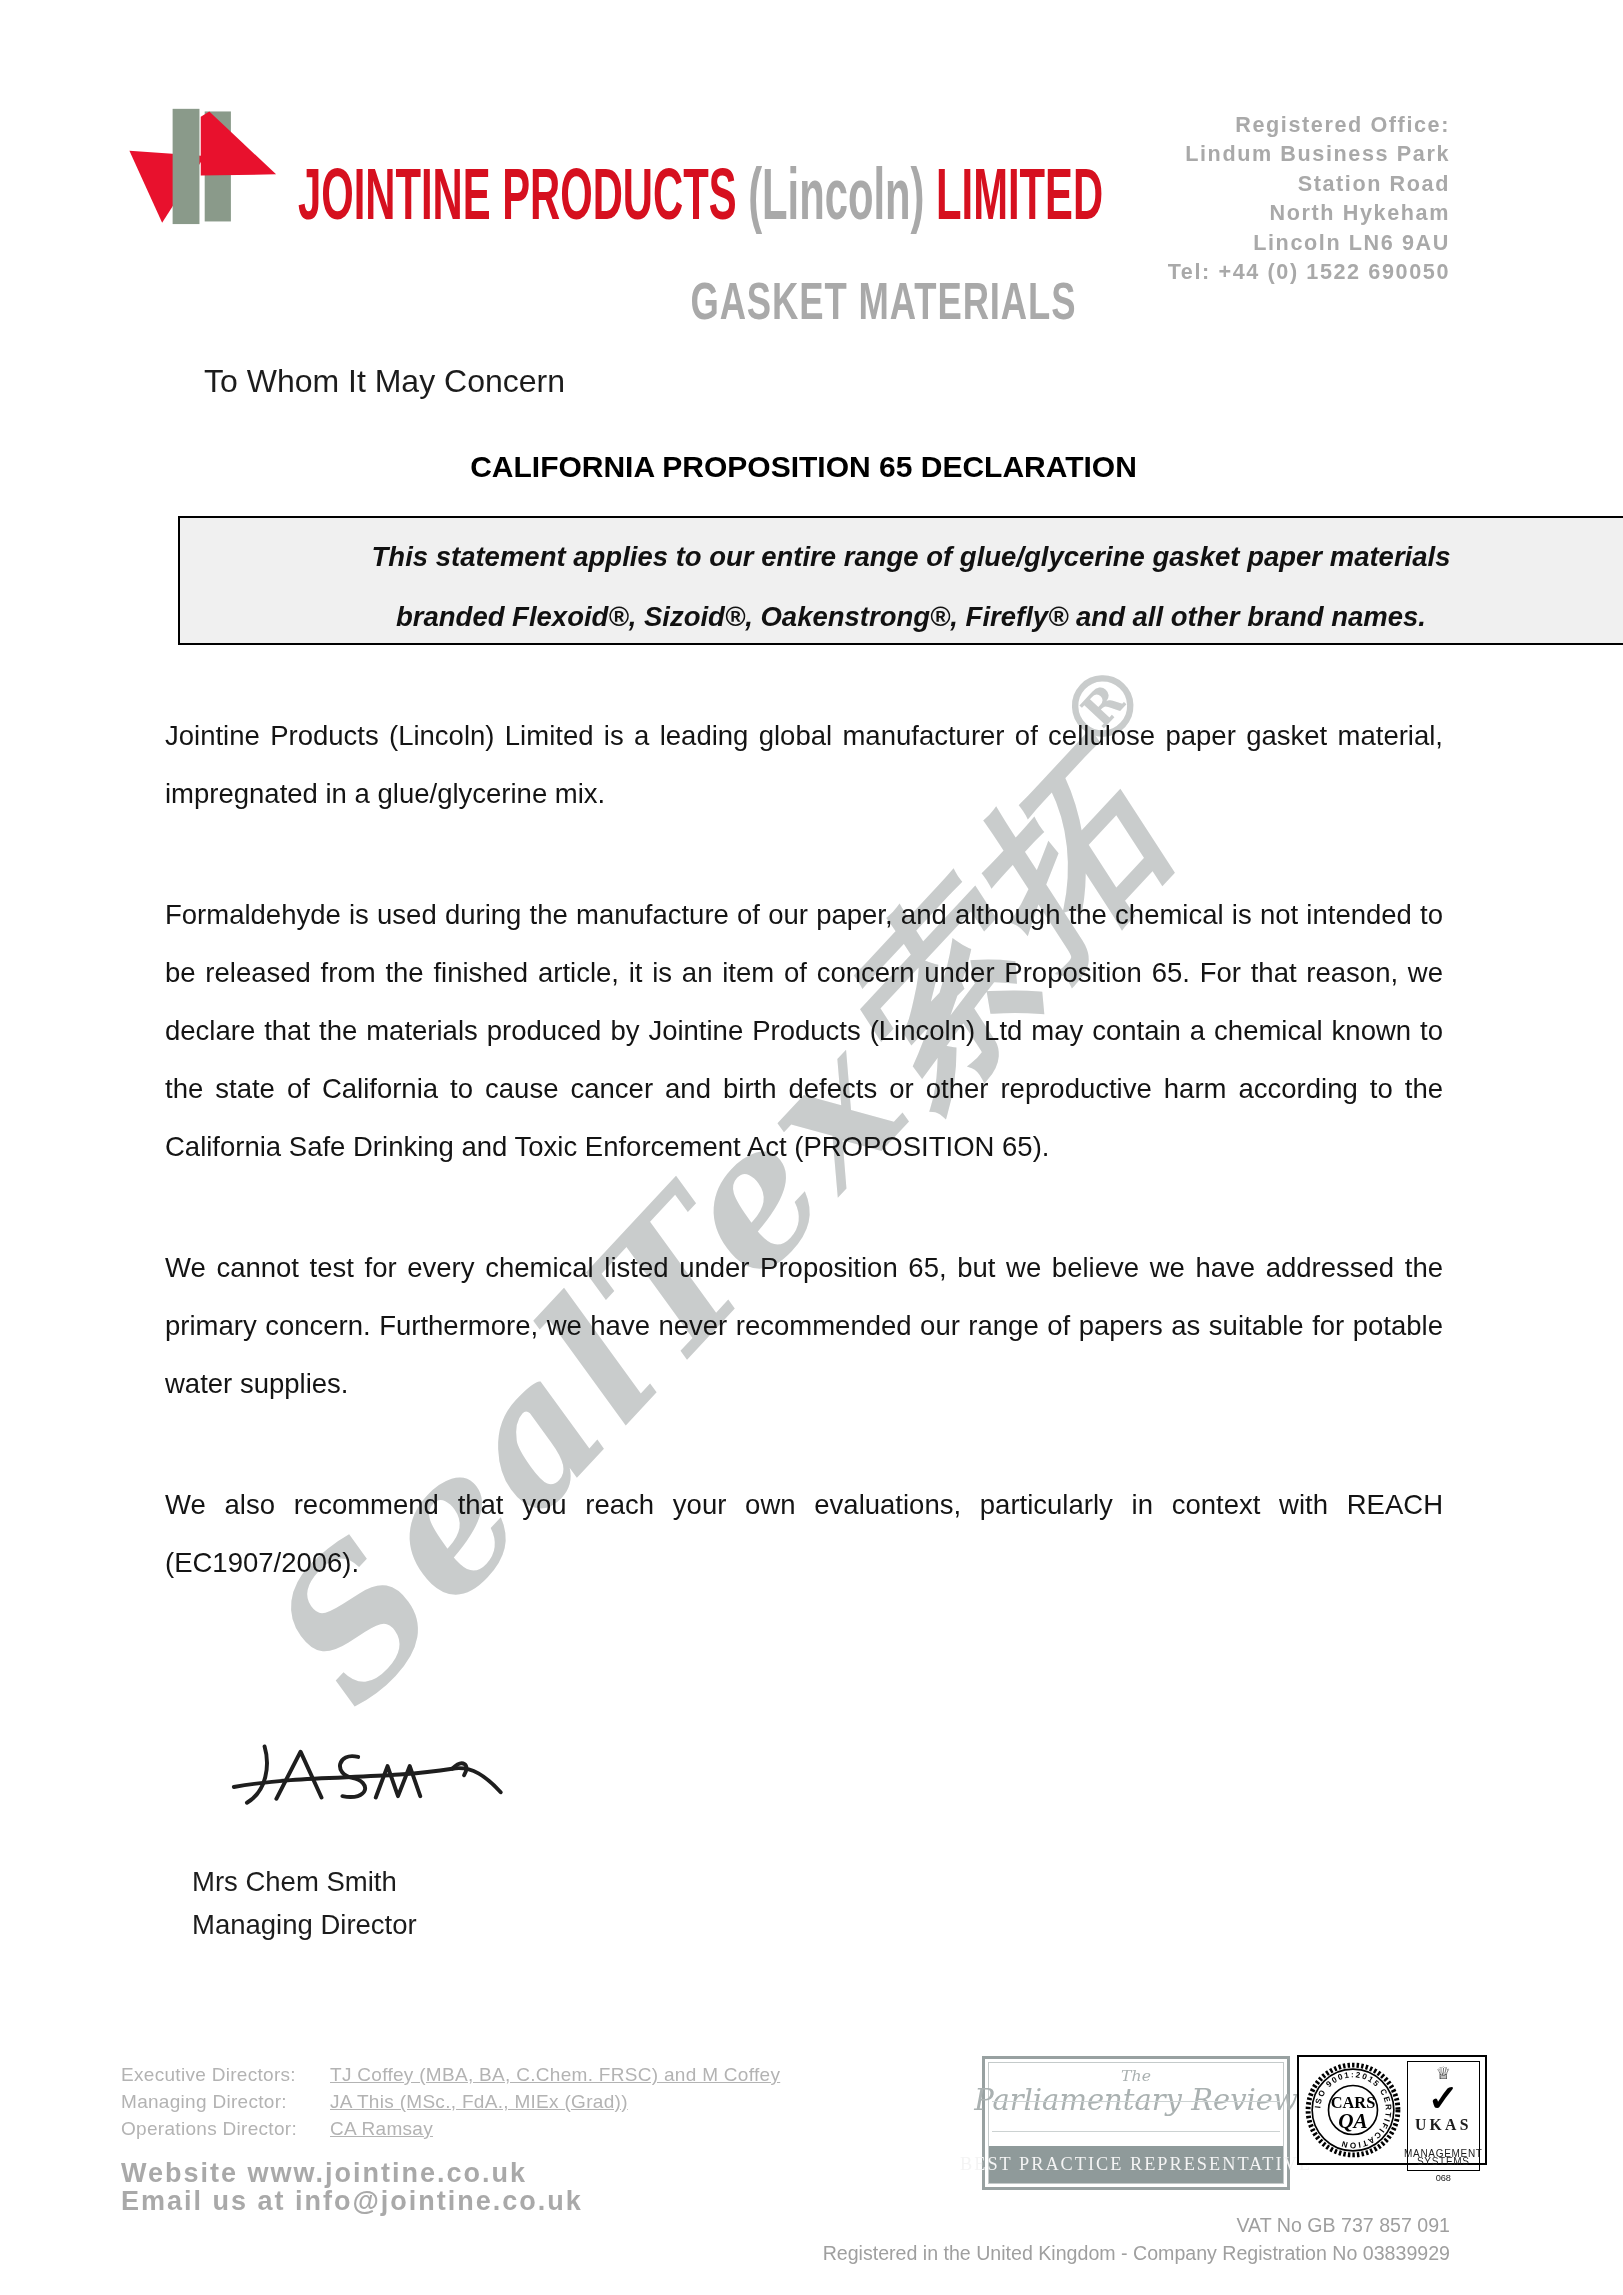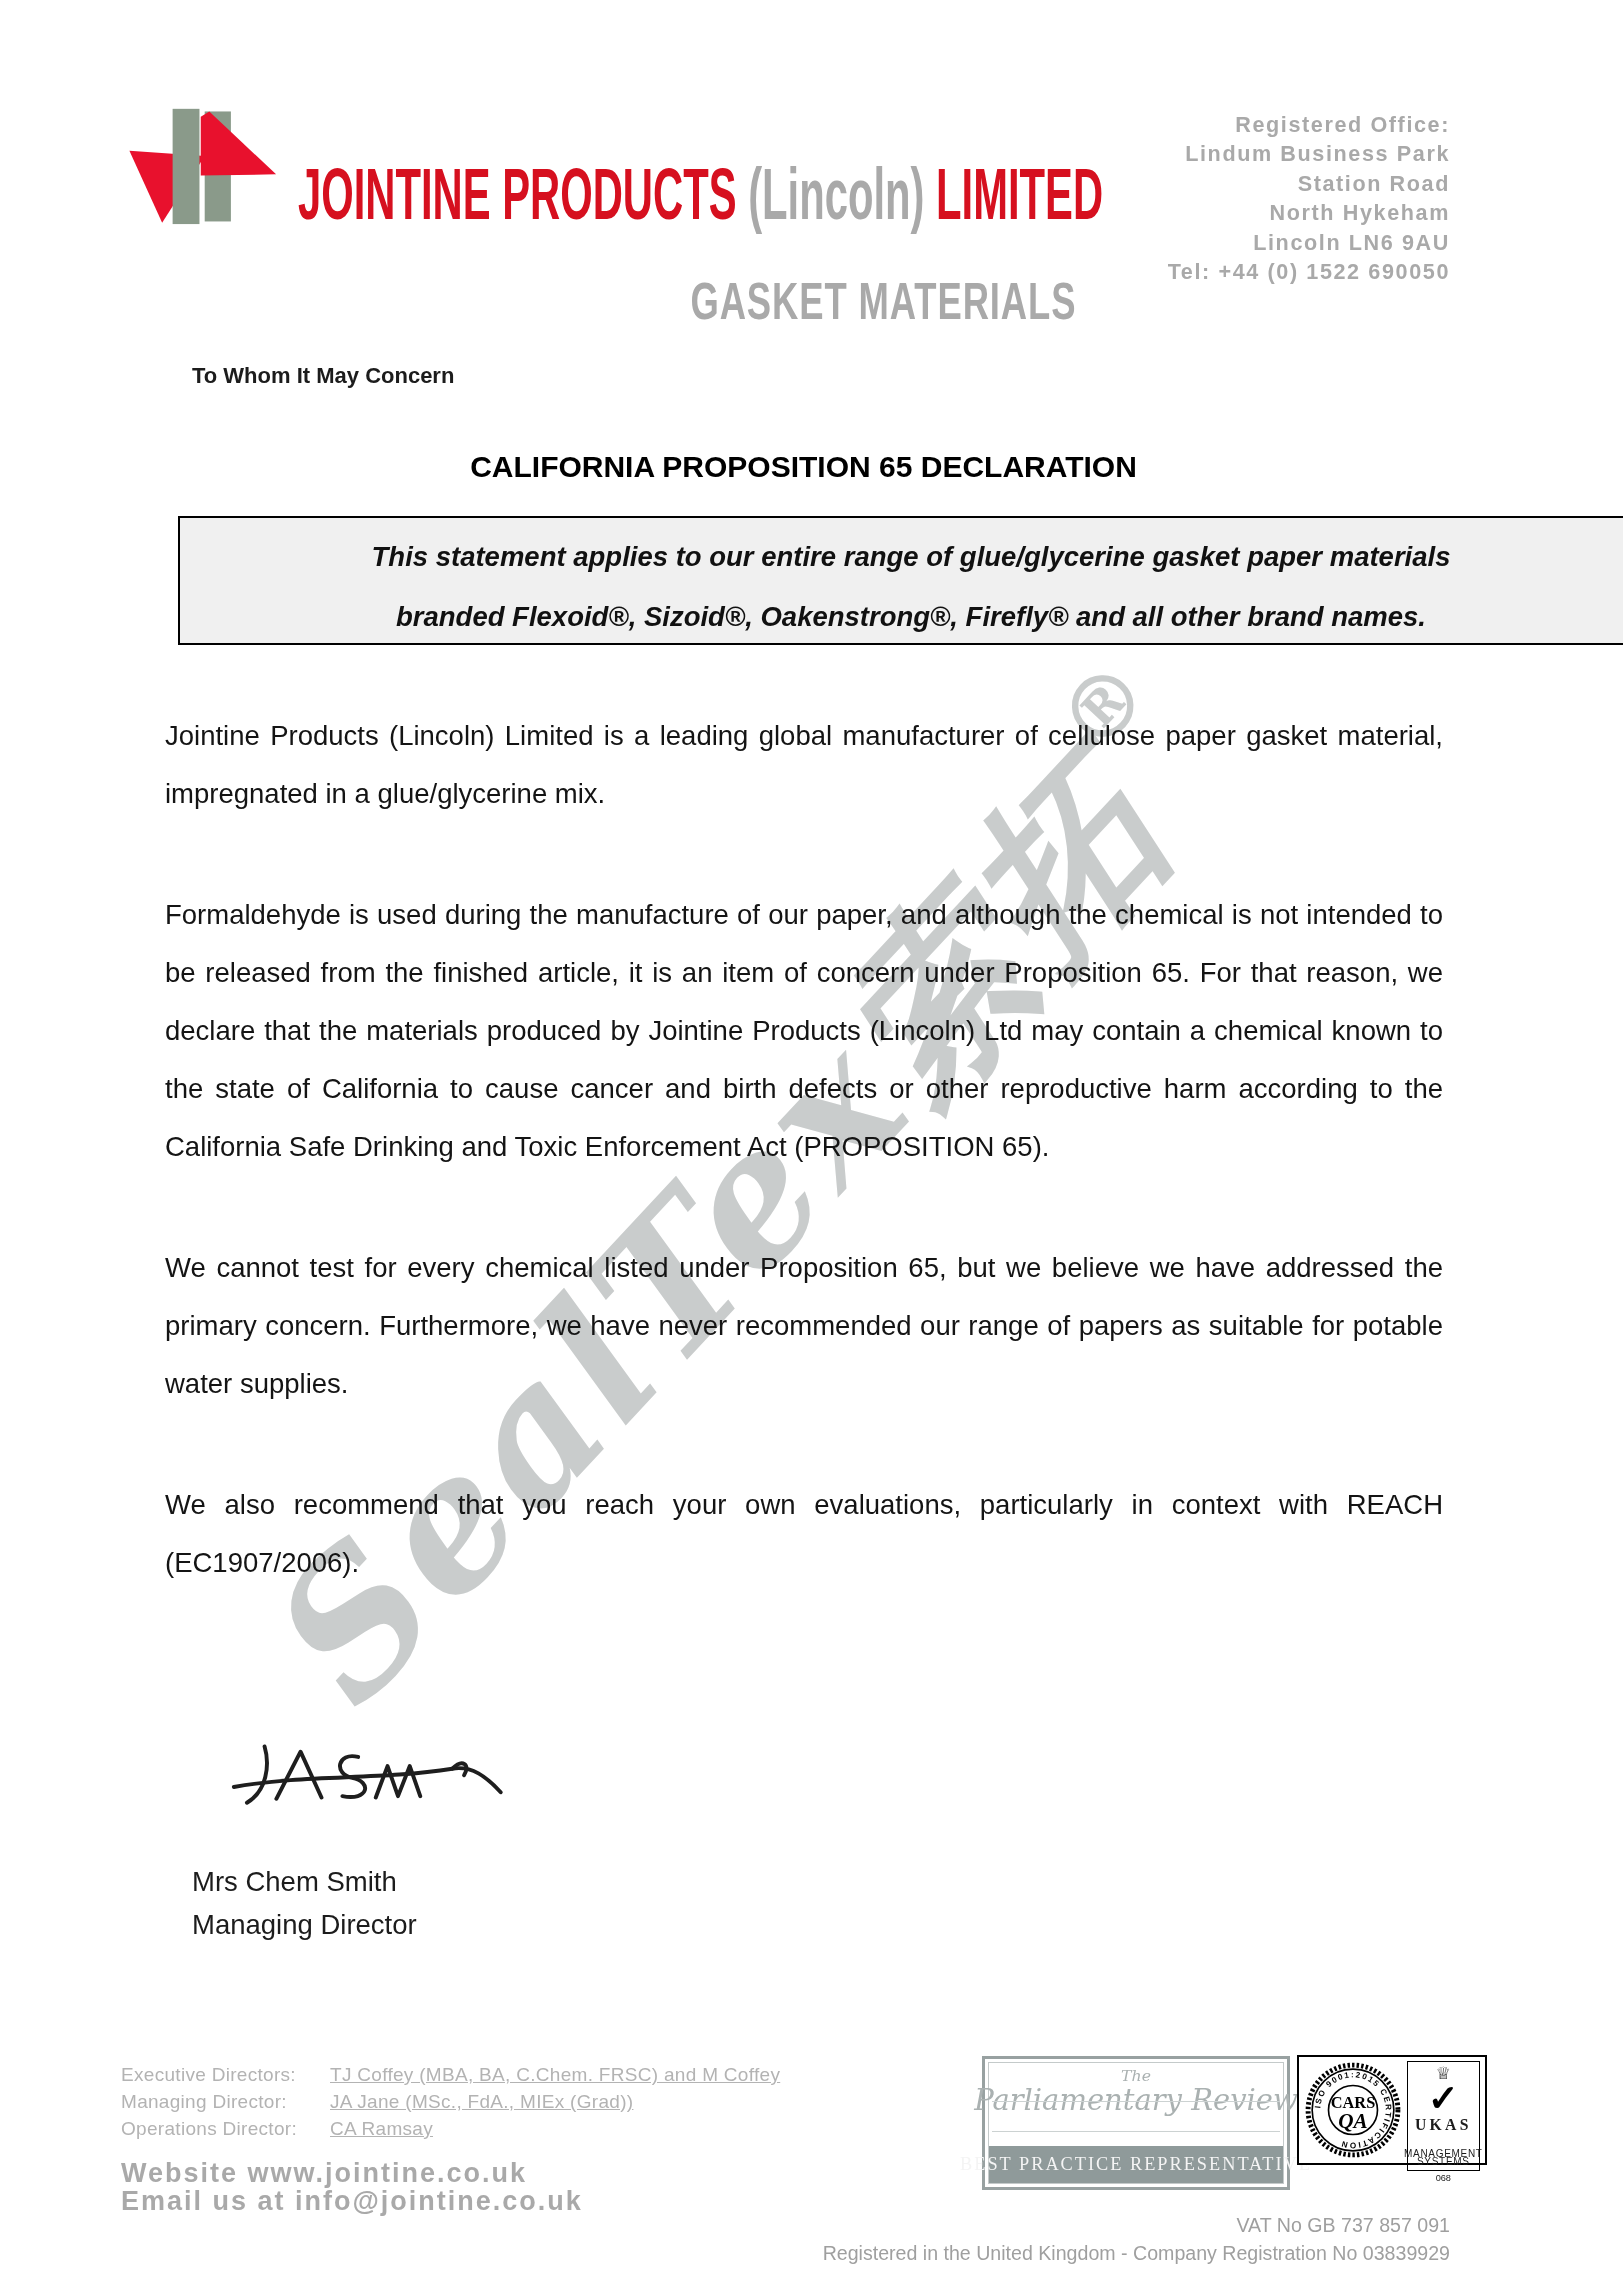--- a/index.html
+++ b/index.html
@@ -32,21 +32,21 @@
   .watermark {
     position:absolute; left:9.8px; top:1073px; width:1505px; height:275px;
     transform:rotate(-47deg); transform-origin:center center;
     text-align:center; white-space:nowrap; z-index:0; pointer-events:none;
     font-family:"DejaVu Serif", serif; font-style:italic; font-weight:bold;
     font-size:183px; color:#c9cccc; letter-spacing:6.5px;
   }
   .watermark .wm-reg { font-size:85px; position:relative; top:-111px; letter-spacing:0; }
   .content { position:relative; z-index:1; }
   
-  .salutation { position:absolute; left:192px; top:363px; font-size:22px;font-weight:bold; }
+  .salutation { position:absolute; left:204px; top:363px; font-size:32px; }
   .title {
     position:absolute; left:165px; top:450px; width:1277px; text-align:center;
     font-size:30px; font-weight:bold; color:#000;
   }
   .statement-box {
     position:absolute; left:178px; top:516px; width:1466px; height:129px;
     border:2.6px solid #000; background:#f0f0f0; text-align:center;
     font-size:27.5px; font-weight:bold; font-style:italic; line-height:60px;
     padding-top:9.2px; color:#111;
   }
@@ -173,21 +173,21 @@
     </svg>
 
     <p class="sig-name">Mrs Chem Smith</p>
     <p class="sig-role">Managing Director</p>
 
     <div class="directors">
       <div>
         <span class="dir-label">Executive Directors:</span><span>TJ Coffey (MBA, BA, C.Chem. FRSC) and M Coffey</span>
       </div>
       <div>
-        <span class="dir-label">Managing Director:</span><span>JA Jane (MSc., FdA., MIEx (Grad))</span>
+        <span class="dir-label">Managing Director:</span><span>JA This (MSc., FdA., MIEx (Grad))</span>
       </div>
       <div>
         <span class="dir-label">Operations Director:</span><span>CA Ramsay</span>
       </div>
     </div>
 
     <div class="web-lines">
       <div>Website www.jointine.co.uk</div>
       <div>Email us at info@jointine.co.uk</div>
     </div>

